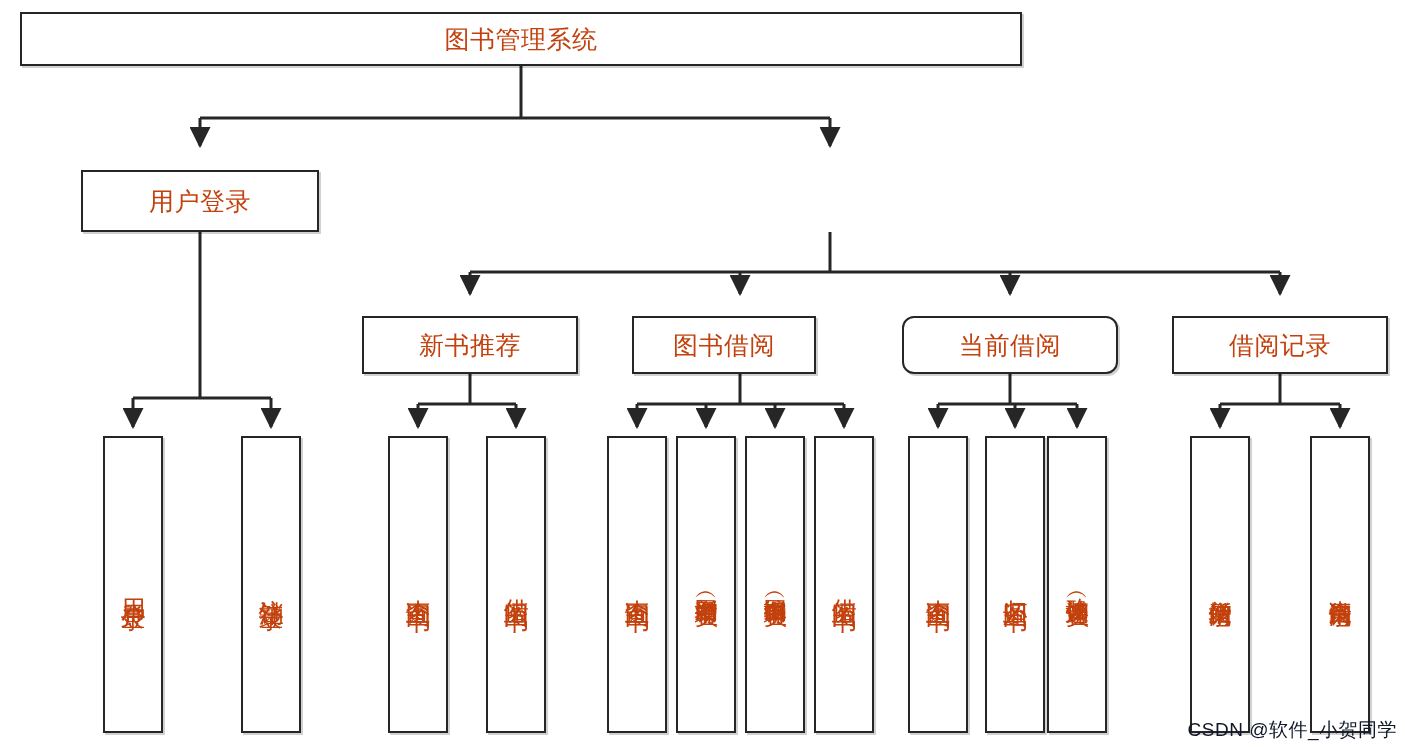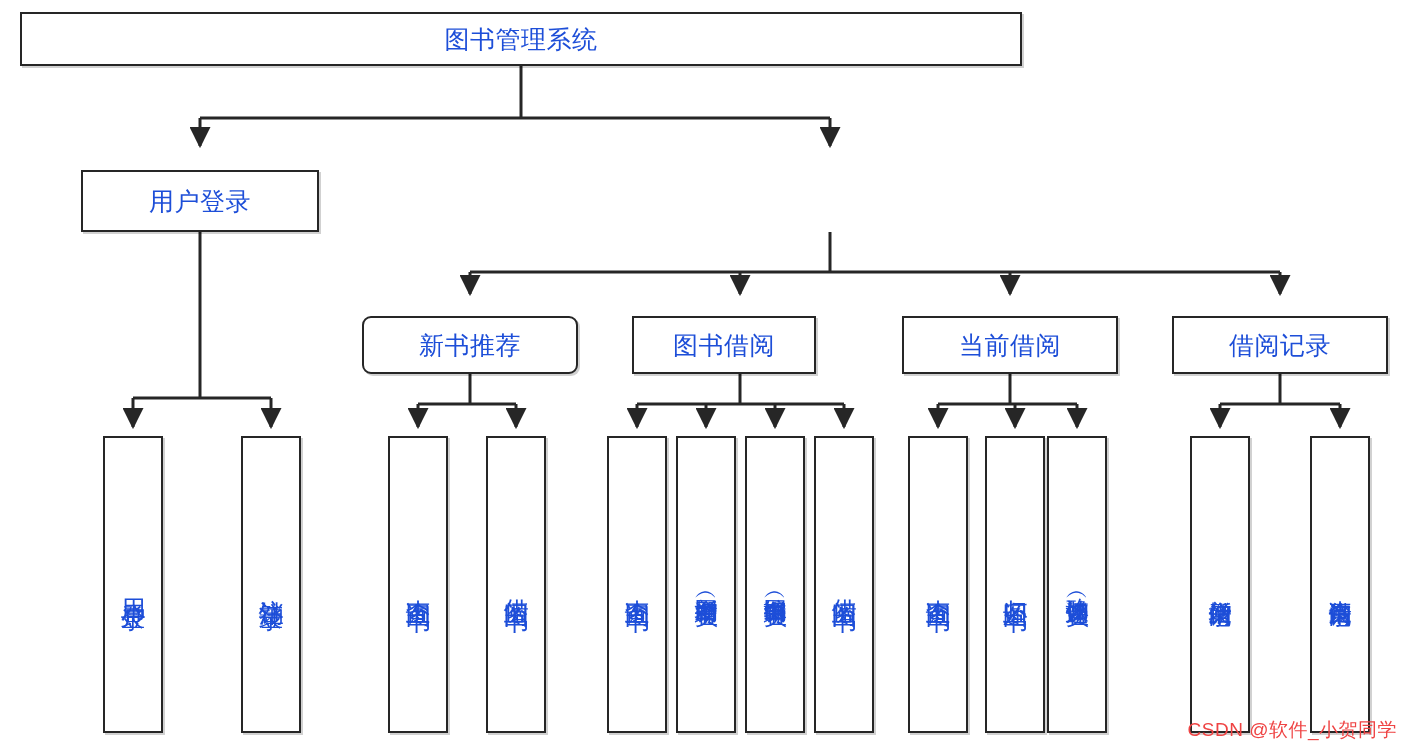--- a/index.html
+++ b/index.html
@@ -25,21 +25,21 @@
   }
   .node {
     position: absolute;
     box-sizing: border-box;
     background: #ffffff;
     border: 2.5px solid #262626;
     box-shadow: 2px 2px 0 rgba(0,0,0,0.18);
     display: flex;
     align-items: center;
     justify-content: center;
-    color: #1d4ed8;
+    color: #c2410c;
   }
   .node-label {
     display: block;
     text-align: center;
     line-height: 1.15;
     letter-spacing: 0.5px;
     white-space: nowrap;
   }
   
   .node.h .node-label {
@@ -64,21 +64,21 @@
   }
   .node.v.narrow .node-label {
     font-size: 23px;
     letter-spacing: 1px;
   }
   #watermark {
     position: absolute;
     right: 8px;
     bottom: 4px;
     font-size: 19px;
-    color: #ef4444;
+    color: #0f172a;
     font-family: "Liberation Sans", "DejaVu Sans", sans-serif;
     white-space: nowrap;
     letter-spacing: 0.5px;
   }
 </style>
 </head>
 <body>
 
 <div id="canvas">
 
@@ -133,27 +133,27 @@
   </svg>
 
   <div class="node root h" style="left:20px; top:12px; width:1002px; height:54px;">
     <span class="node-label">图书管理系统</span>
   </div>
 
   <div class="node h" style="left:81px; top:170px; width:238px; height:62px;">
     <span class="node-label">用户登录</span>
   </div>
 
-  <div class="node h" style="left:362px; top:316px; width:216px; height:58px;border-radius:9px;">
+  <div class="node h" style="left:362px; top:316px; width:216px; height:58px;">
     <span class="node-label">新书推荐</span>
   </div>
   <div class="node h" style="left:632px; top:316px; width:184px; height:58px;">
     <span class="node-label">图书借阅</span>
   </div>
-  <div class="node h" style="left:902px; top:316px; width:216px; height:58px;">
+  <div class="node h" style="left:902px; top:316px; width:216px; height:58px;border-radius:12px;">
     <span class="node-label">当前借阅</span>
   </div>
   <div class="node h" style="left:1172px; top:316px; width:216px; height:58px;">
     <span class="node-label">借阅记录</span>
   </div>
 
   <div class="node v" style="left:103px; top:436px; width:60px; height:297px;">
     <span class="node-label">用户登录</span>
   </div>
   <div class="node v" style="left:241px; top:436px; width:60px; height:297px;">

